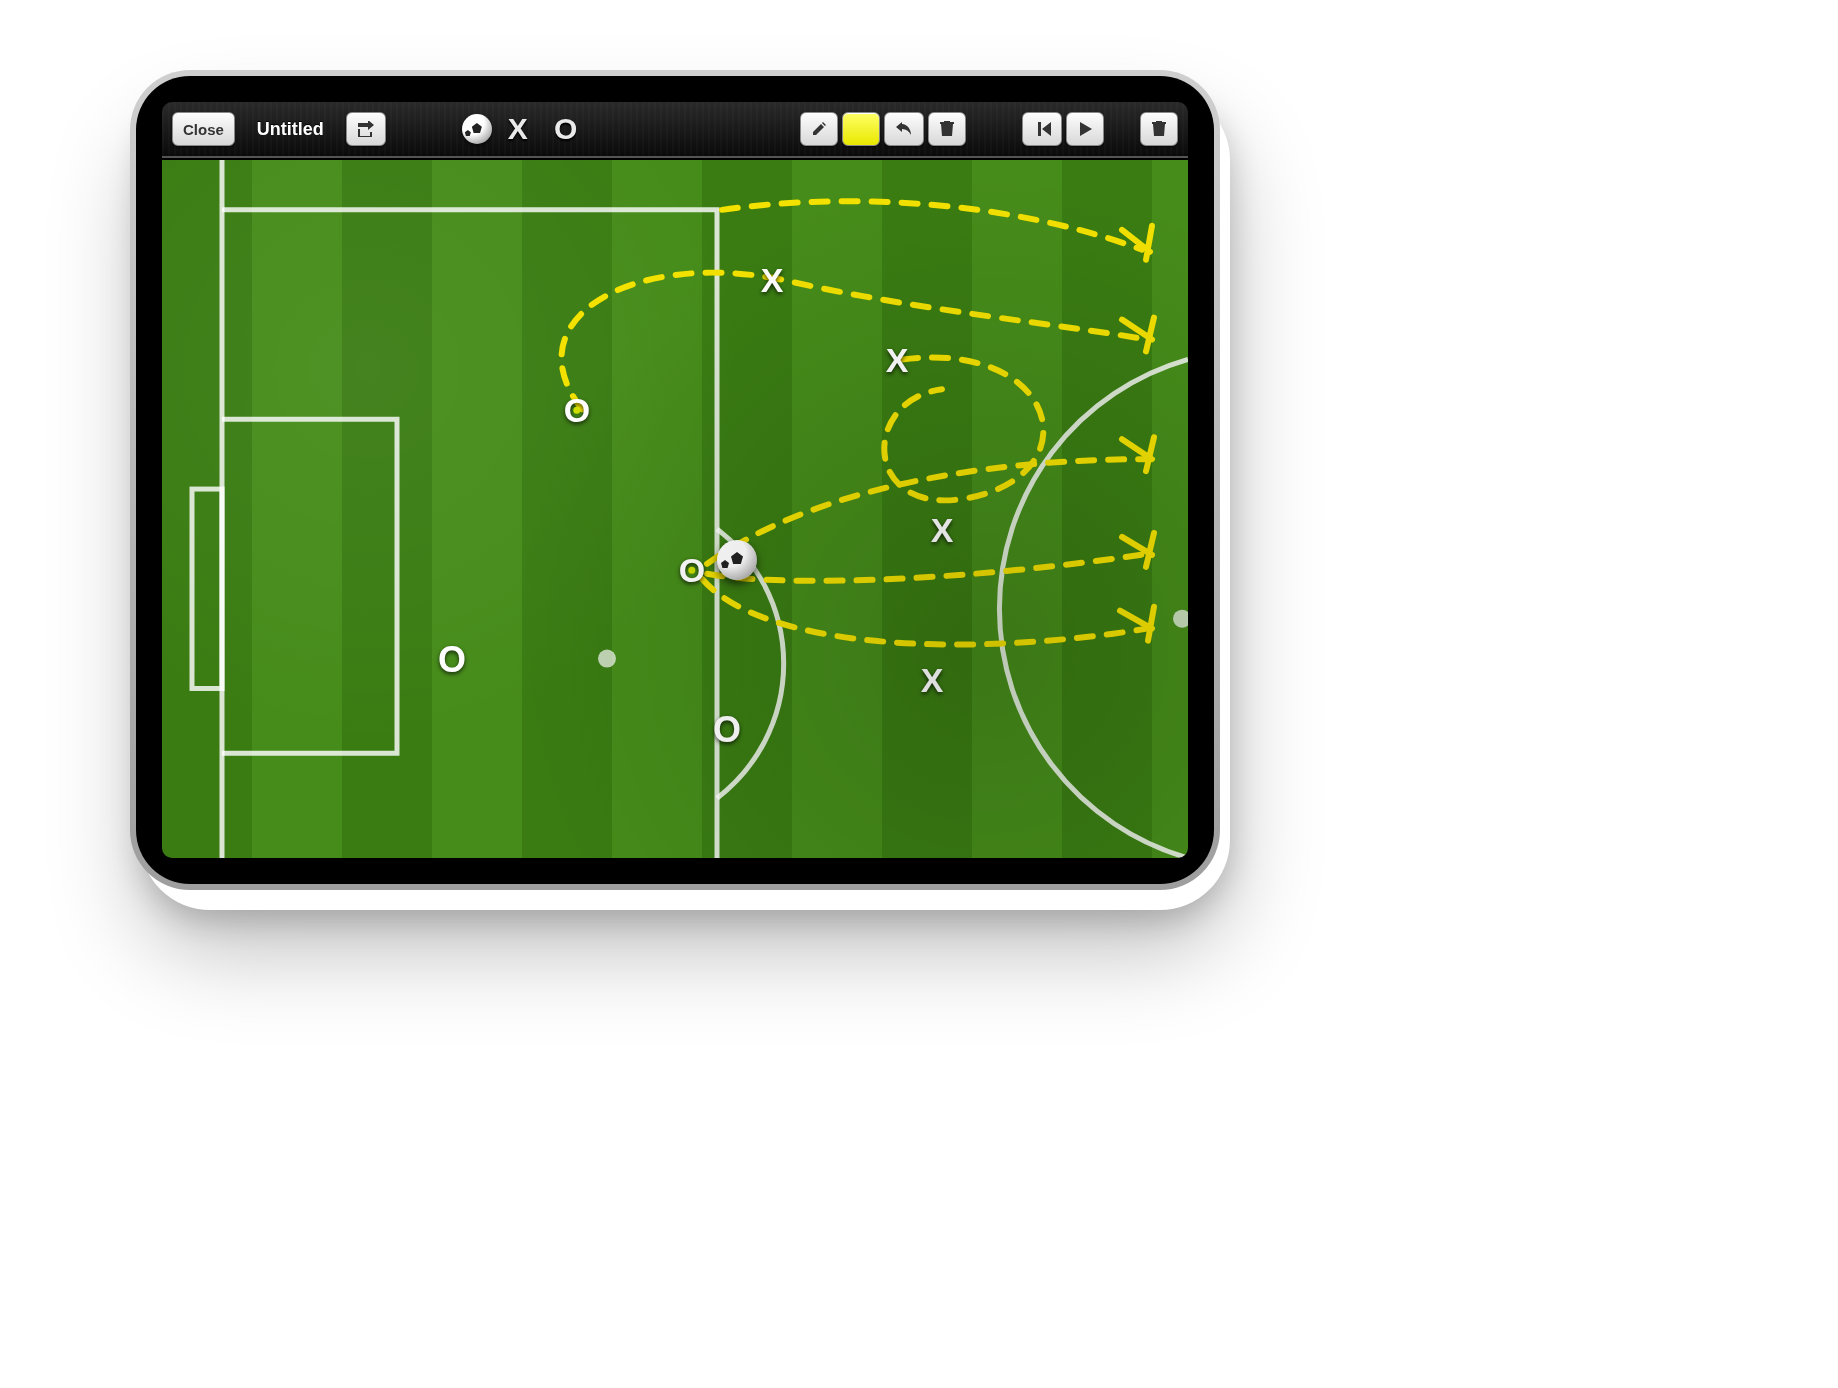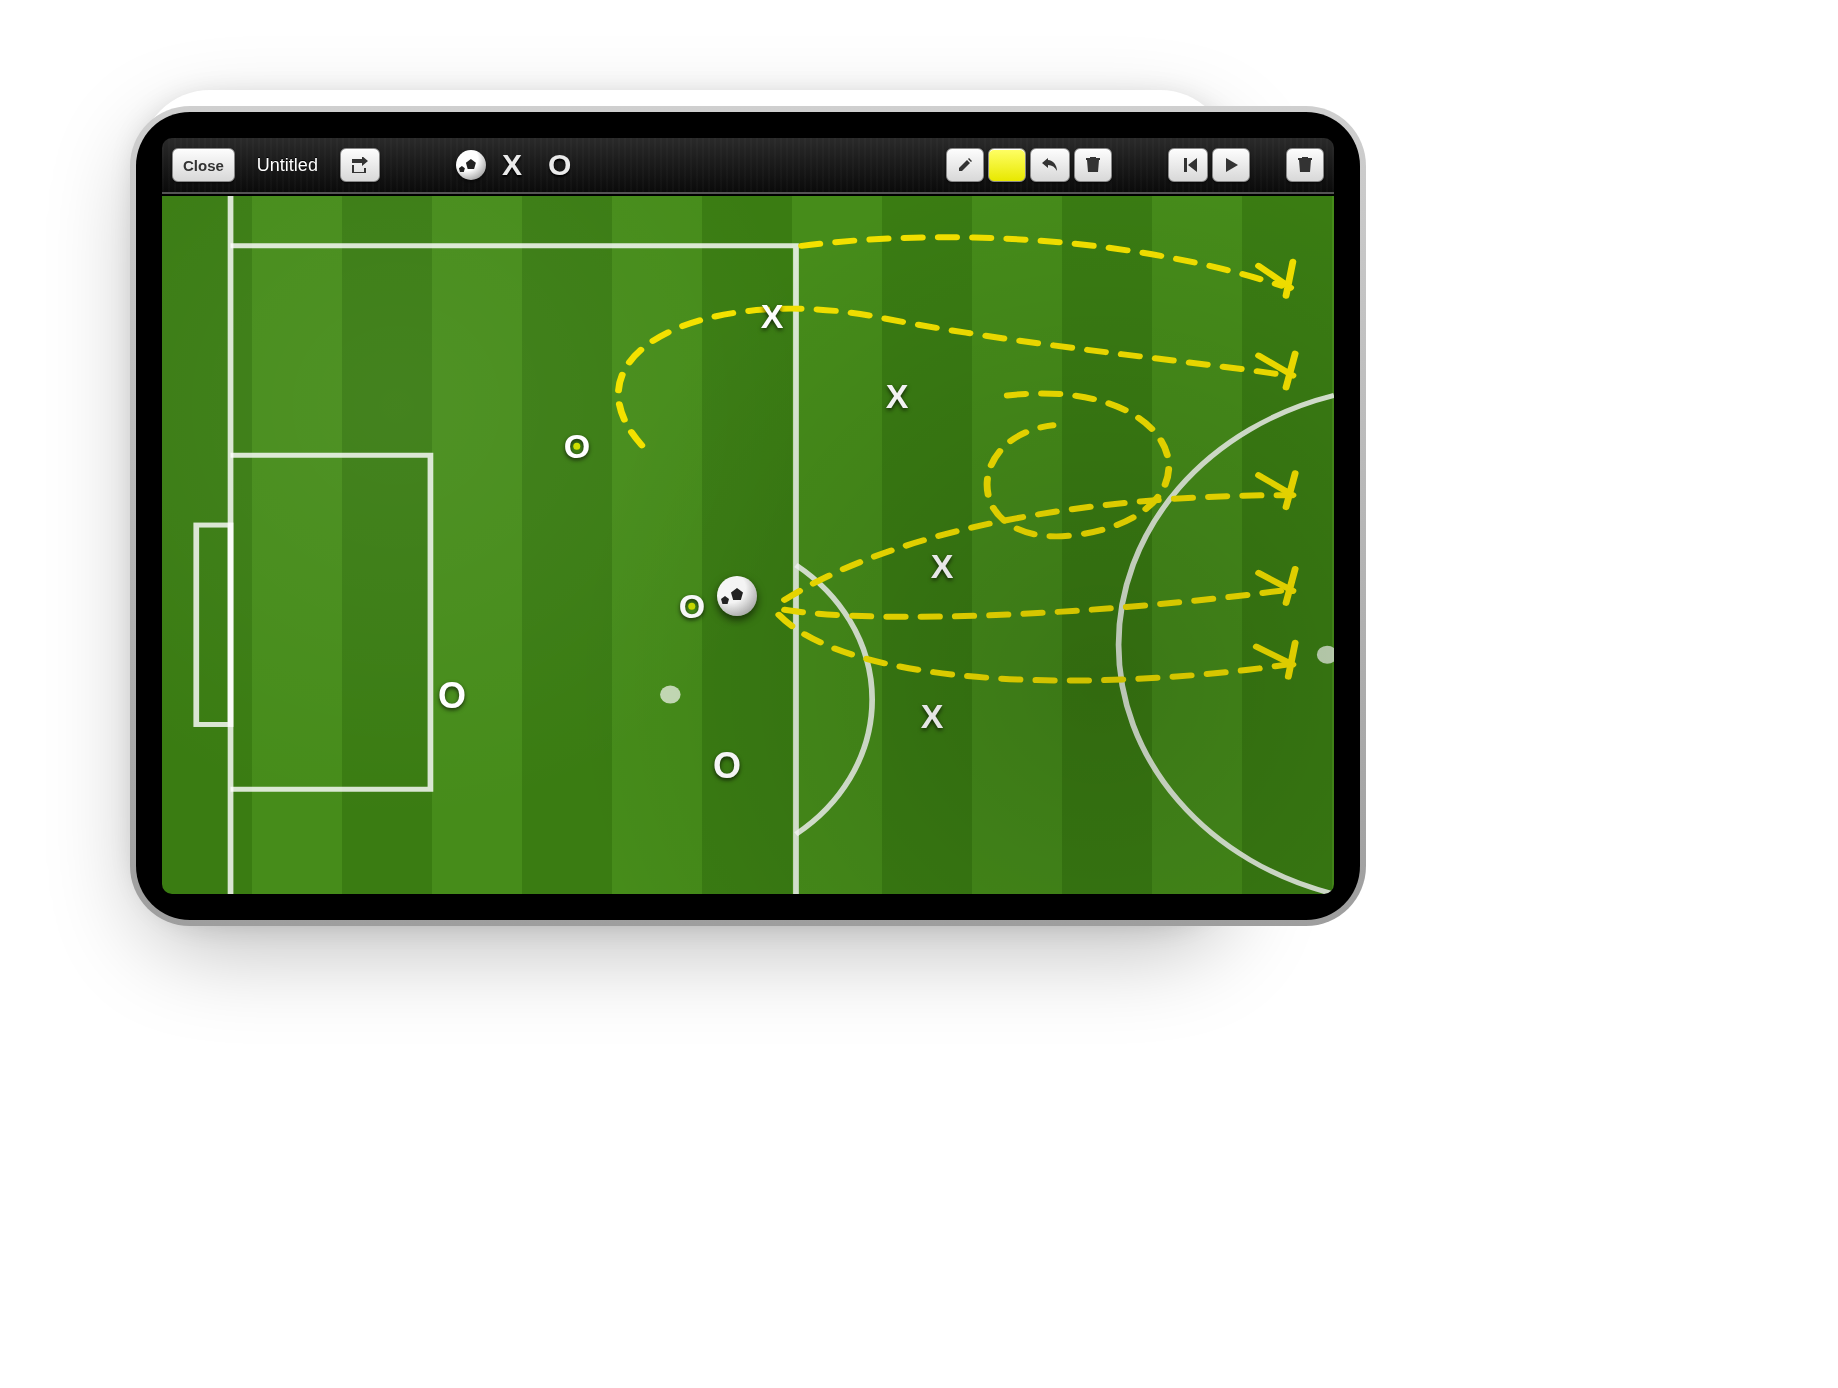--- a/index.html
+++ b/index.html
@@ -22,25 +22,24 @@
     position: absolute;
     left: 140px; top: 90px;
     width: 1090px; height: 820px;
     border-radius: 70px;
     box-shadow: 0 40px 90px rgba(0,0,0,0.25), 0 10px 30px rgba(0,0,0,0.18);
     background: transparent;
   }
   .ipad {
     position: absolute;
     left: 130px; top: 70px;
-    width: 1236px; height: 820px;
+    width: 1090px; height: 820px;
     border-radius: 60px;
     background: linear-gradient(#cfcfcf,#9e9e9e);
     padding: 6px;
-    margin-top: 36px;
   }
   .ipad-inner {
     width: 100%; height: 100%;
     border-radius: 54px;
     background: #000;
     padding: 26px;
   }
   .screen {
     position: relative;
     width: 100%; height: 100%;
@@ -77,21 +76,21 @@
     justify-content: center;
     color: #333;
     font-weight: 600;
     font-size: 15px;
     cursor: pointer;
   }
   .btn.icon { font-size: 16px; }
   .btn.yellow { background: linear-gradient(#ffff66,#e8e800); }
   .title {
     color: #fff;
-    font-weight: 400;
+    font-weight: 700;
     font-size: 18px;
     margin: 0 14px 0 14px;
     text-shadow: 0 -1px 0 #000;
   }
   .group { display: inline-flex; gap: 4px; align-items: center; }
   .xo { font-size: 30px; font-weight: 800; color: #eaeaea; letter-spacing: 10px; margin-left: 8px; text-shadow: 0 2px 2px #000; cursor: pointer; }
   .ball-icon {
     width: 30px; height: 30px; border-radius: 50%;
     background:
       radial-gradient(circle at 35% 30%, #fff 0 40%, #bbb 70%, #777 100%);

